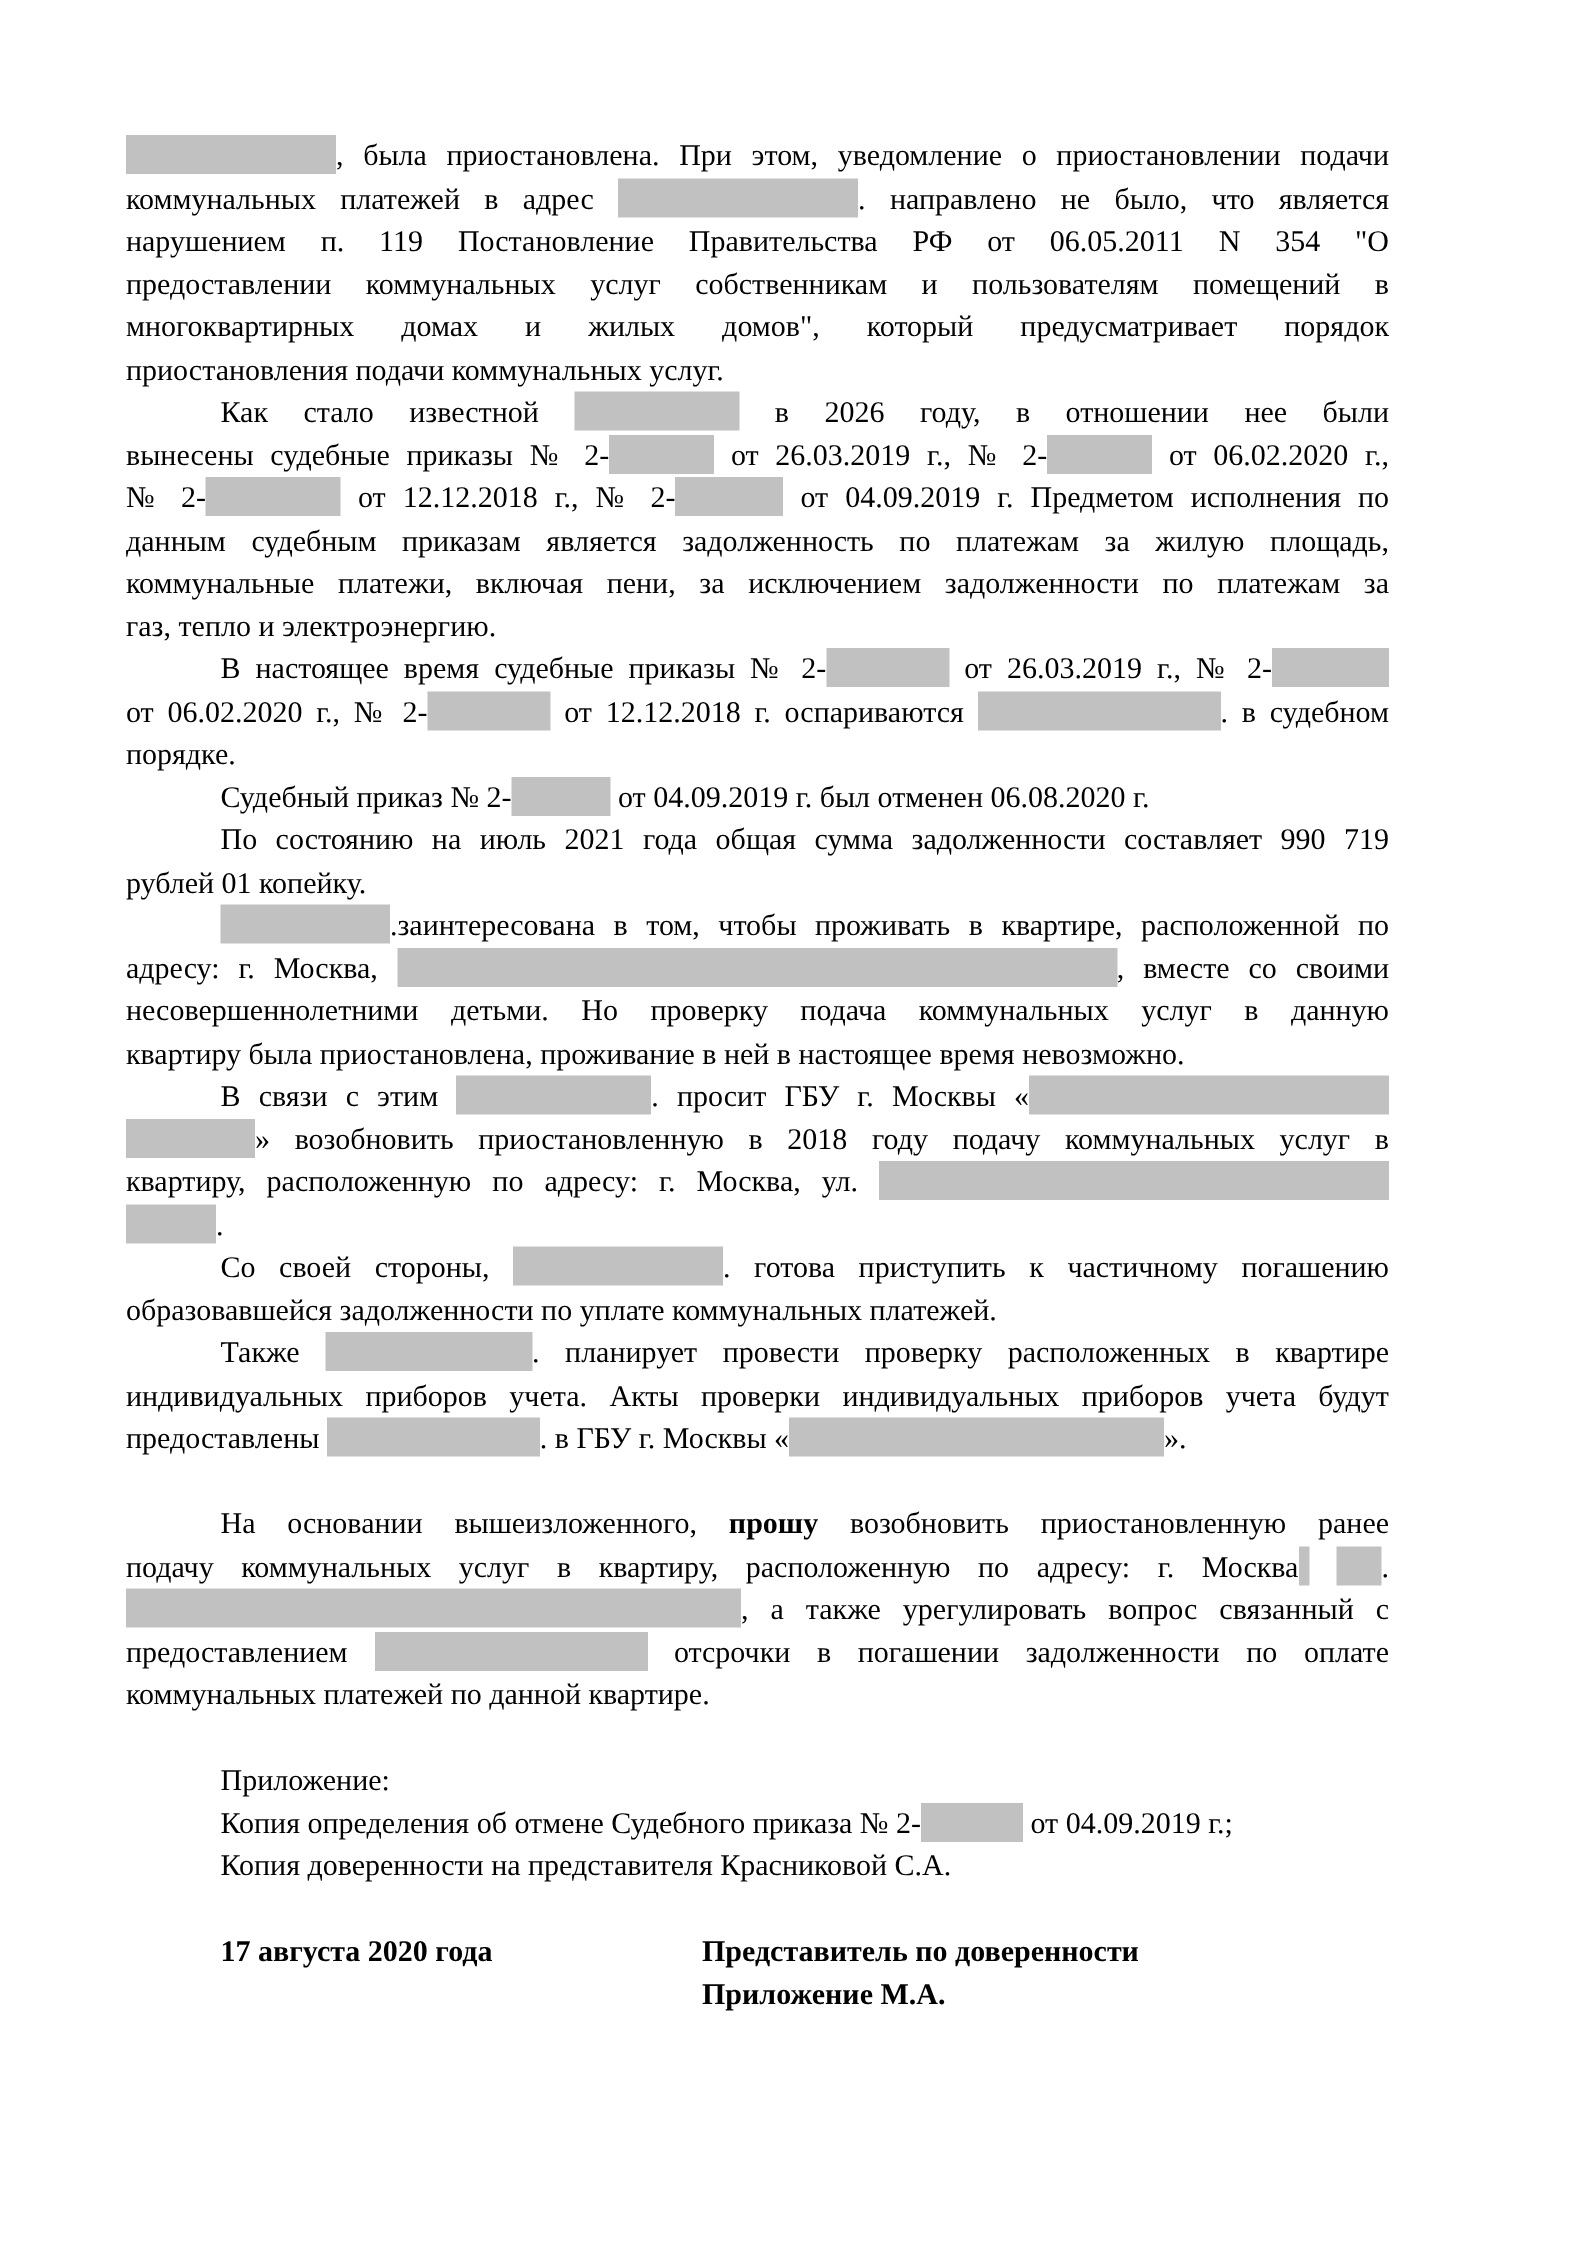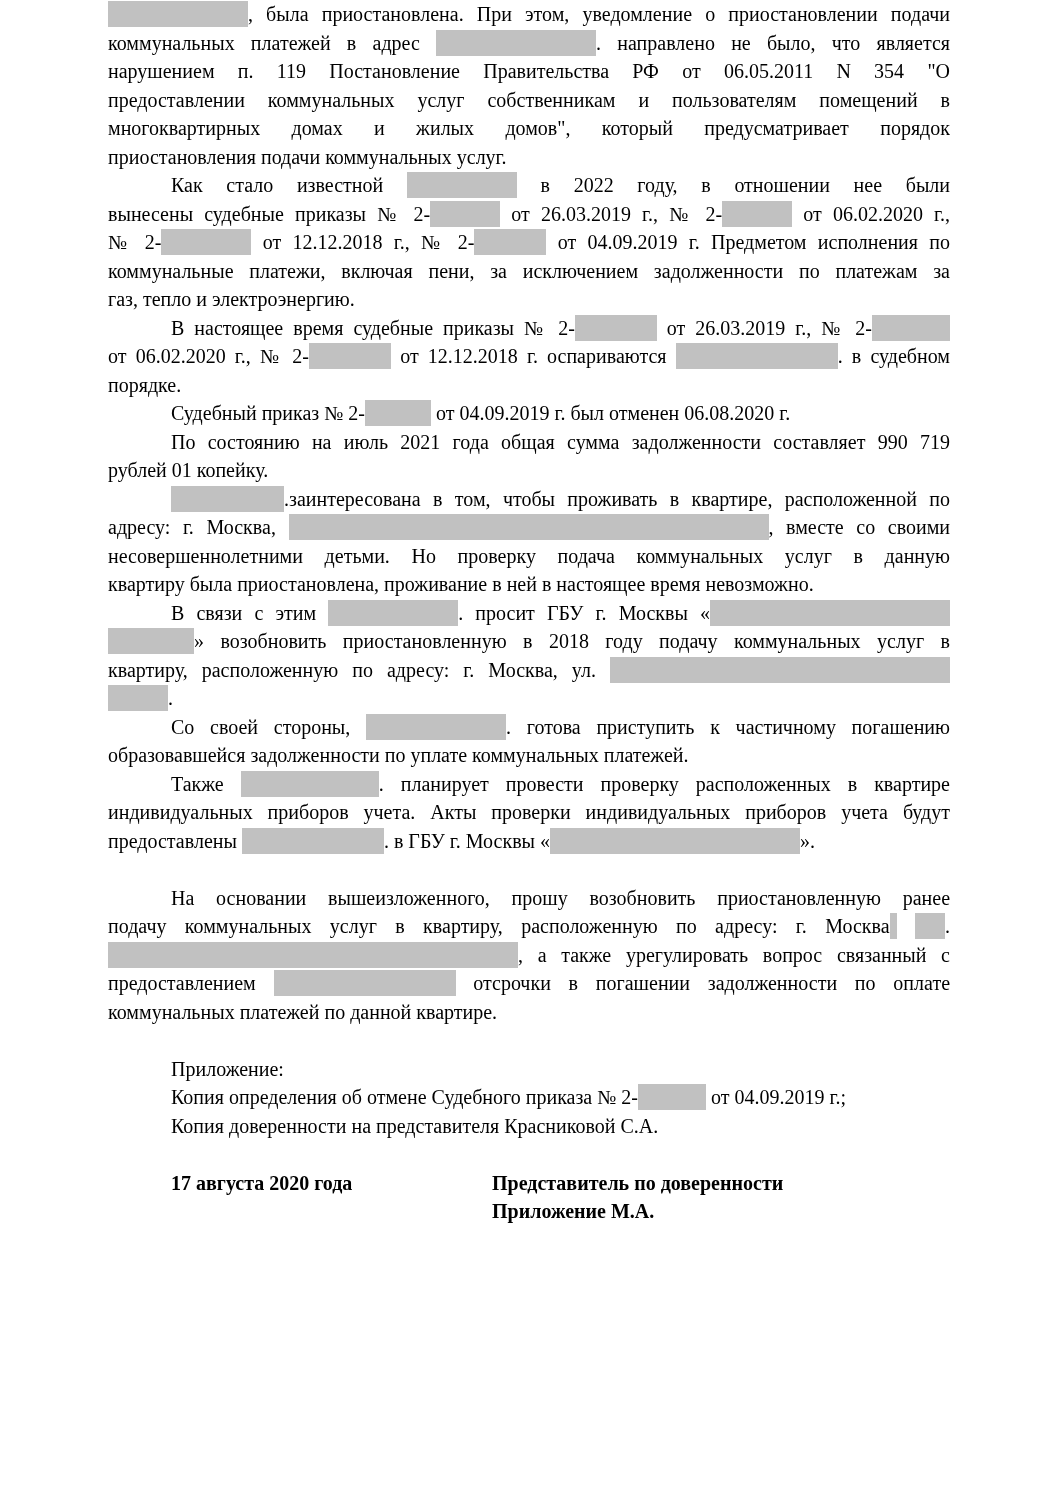--- a/index.html
+++ b/index.html
@@ -4,39 +4,40 @@
 <style>
   html,body { margin:0; padding:0; }
   body {
     width:1060px; height:1500px;
     background:#ffffff; color:#000000;
     font-family:"Liberation Serif","DejaVu Serif",serif;
     font-size:20px;
     overflow:hidden;
   }
   .doc {
-    margin-left:108px;
+    margin-left:84px;
     width:842px;
+    padding-top:90px;
   }
   .line {
     height:28.5px; line-height:28.5px;
     text-align:justify;
     text-align-last:justify;
     white-space:normal;
   }
   .line.left { text-align-last:left; }
   .line.indent { text-indent:63px; }
   .spacer { height:28.5px; }
   .redact {
     display:inline-block;
     background:var(--redaction,#c1c1c1);
     height:26px;
     vertical-align:-6px;
   }
-  .bold { font-weight:normal; }
+  .bold { font-weight:bold; }
   .sig { position:relative; height:28.5px; line-height:28.5px;font-weight:bold; }
   .sig .col1 { position:absolute; left:63px; }
   .sig .col2 { position:absolute; left:384px; }
 </style>
 </head>
 <body>
 
 <div class="doc">
 
   <div class="line"><span class="redact" style="width:140px"></span><span>, была приостановлена. При этом, уведомление о приостановлении подачи</span></div>
@@ -47,35 +48,36 @@
   </div>
 
   <div class="line"><span>нарушением п. 119 Постановление Правительства РФ от 06.05.2011 N 354 "О</span></div>
   <div class="line"><span>предоставлении коммунальных услуг собственникам и пользователям помещений в</span></div>
   <div class="line"><span>многоквартирных домах и жилых домов", который предусматривает порядок</span></div>
   <div class="line left"><span>приостановления подачи коммунальных услуг.</span></div>
 
   <div class="line indent">
     <span>Как стало известной</span>
     <span class="redact" style="width:110px"></span>
-    <span>в 2022 году, в отношении нее были</span>
+    <span>в 2026 году, в отношении нее были</span>
   </div>
 
   <div class="line">
     <span>вынесены судебные приказы № 2-</span><span class="redact" style="width:70px"></span>
     <span>от 26.03.2019 г., № 2-</span><span class="redact" style="width:70px"></span>
     <span>от 06.02.2020 г.,</span>
   </div>
 
   <div class="line">
     <span>№ 2-</span><span class="redact" style="width:90px"></span>
     <span>от 12.12.2018 г., № 2-</span><span class="redact" style="width:72px"></span>
     <span>от 04.09.2019 г. Предметом исполнения по</span>
   </div>
 
+  <div class="line"><span>данным судебным приказам является задолженность по платежам за жилую площадь,</span></div>
   <div class="line"><span>коммунальные платежи, включая пени, за исключением задолженности по платежам за</span></div>
   <div class="line left"><span>газ, тепло и электроэнергию.</span></div>
 
   <div class="line indent">
     <span>В настоящее время судебные приказы № 2-</span><span class="redact" style="width:82px"></span>
     <span>от 26.03.2019 г., № 2-</span><span class="redact" style="width:78px"></span>
   </div>
 
   <div class="line">
     <span>от 06.02.2020 г., № 2-</span><span class="redact" style="width:82px"></span>

